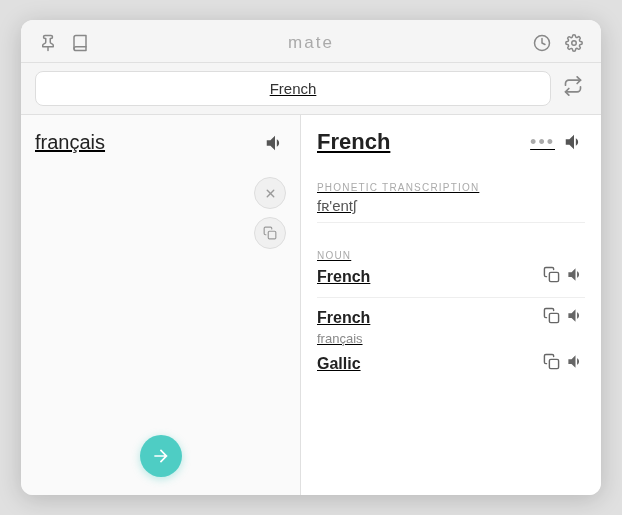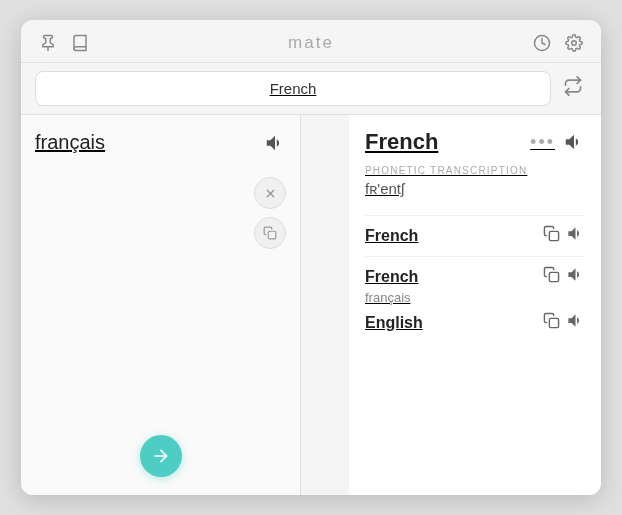--- a/index.html
+++ b/index.html
@@ -85,21 +85,20 @@
       border: none;
       color: #888;
       font-size: 18px;
       cursor: pointer;
       padding: 0 4px;
     }
     .main-content {
       display: flex;
       flex: 1;
       min-height: 380px;
-      gap: 48px;
     }
     .left-panel {
       width: 280px;
       border-right: 1px solid #e0e0e0;
       padding: 16px 14px;
       display: flex;
       flex-direction: column;
       position: relative;
       background: #fafafa;
     }
@@ -192,27 +191,27 @@
       color: #aaa;
       font-size: 18px;
       letter-spacing: 2px;
     }
     .section-label {
       font-size: 10px;
       color: #aaa;
       letter-spacing: 1.2px;
       text-transform: uppercase;
       margin-bottom: 4px;
-      margin-top: 10px;
+      margin-top: 27px;
       font-weight: 500;
     }
     .phonetic {
       font-size: 15px;
       color: #555;
-      margin-bottom: 18px;
+      margin-bottom: 8px;
     }
     .divider {
       border: none;
       border-top: 1px solid #eee;
       margin: 8px 0;
     }
     .word-entry {
       margin-bottom: 6px;
     }
     .word-entry-row {
@@ -346,20 +345,21 @@
               </svg>
           </button>
         </div>
       </div>
 
       <div class="section-label">PHONETIC TRANSCRIPTION</div>
       <div class="phonetic">fʀ'entʃ</div>
 
       <hr class="divider">
 
+      <div class="section-label">NOUN</div>
       <div class="word-entry">
         <div class="word-entry-row">
           <span class="entry-word">French</span>
           <div class="word-entry-actions">
             <button class="copy-icon">
               <svg width="17" height="17" viewBox="0 0 24 24" fill="none" stroke="#666" stroke-width="2" stroke-linecap="round" stroke-linejoin="round">
                   <rect x="9" y="9" width="13" height="13" rx="2" ry="2"></rect>
                   <path d="M5 15H4a2 2 0 0 1-2-2V4a2 2 0 0 1 2-2h9a2 2 0 0 1 2 2v1"></path>
                 </svg>
             </button>
@@ -388,21 +388,21 @@
               <svg width="19" height="19" viewBox="0 0 24 24" fill="#666" stroke="none">
                   <path d="M3 9v6h4l5 5V4L7 9H3zm13.5 3c0-1.77-1.02-3.29-2.5-4.03v8.05c1.48-.73 2.5-2.25 2.5-4.02z"></path>
                 </svg>
             </button>
           </div>
         </div>
         <div class="entry-subword">français</div>
       </div>
       <div class="word-entry">
         <div class="word-entry-row">
-          <span class="entry-word">English</span>
+          <span class="entry-word">Gallic</span>
           <div class="word-entry-actions">
             <button class="copy-icon">
               <svg width="17" height="17" viewBox="0 0 24 24" fill="none" stroke="#666" stroke-width="2" stroke-linecap="round" stroke-linejoin="round">
                   <rect x="9" y="9" width="13" height="13" rx="2" ry="2"></rect>
                   <path d="M5 15H4a2 2 0 0 1-2-2V4a2 2 0 0 1 2-2h9a2 2 0 0 1 2 2v1"></path>
                 </svg>
             </button>
             <button class="speak-icon">
               <svg width="19" height="19" viewBox="0 0 24 24" fill="#666" stroke="none">
                   <path d="M3 9v6h4l5 5V4L7 9H3zm13.5 3c0-1.77-1.02-3.29-2.5-4.03v8.05c1.48-.73 2.5-2.25 2.5-4.02z"></path>

